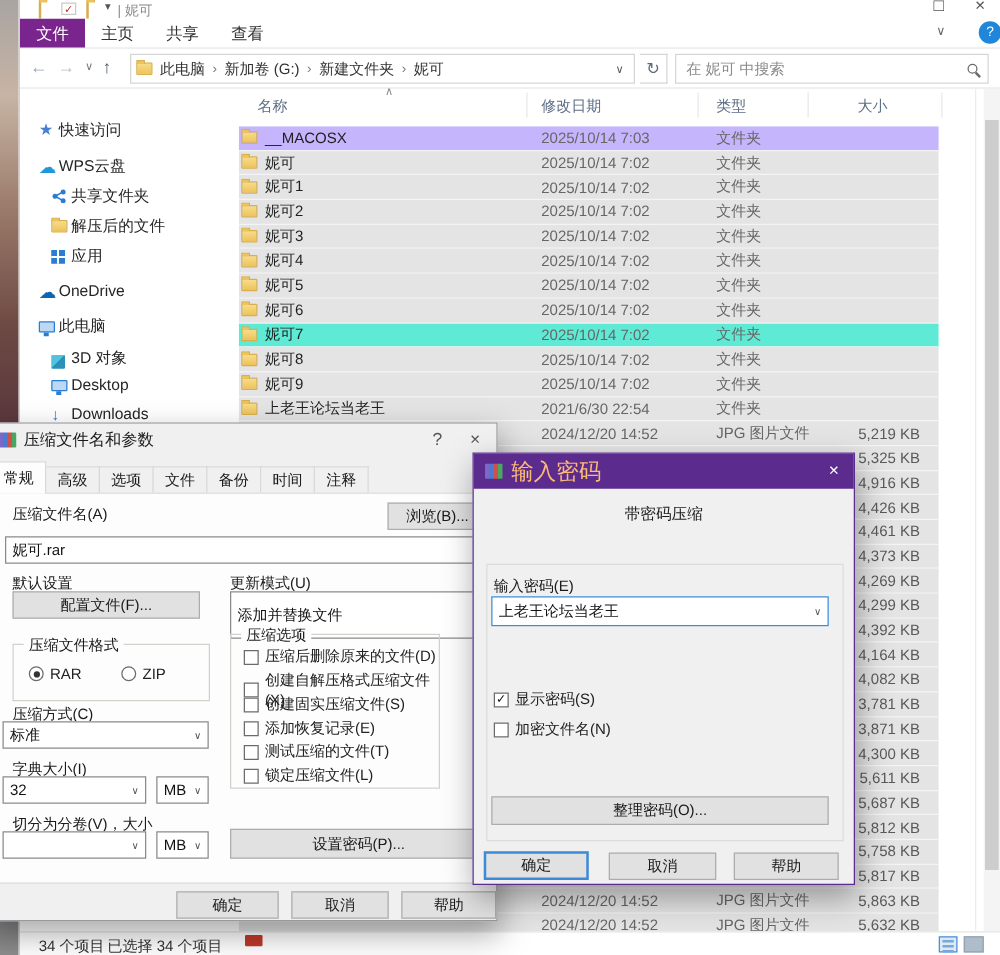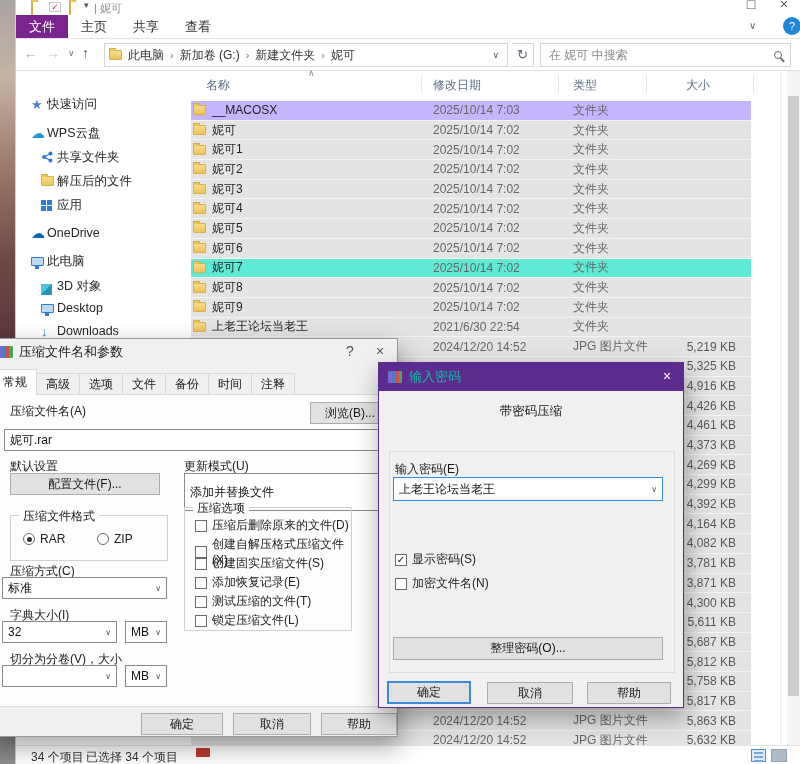--- a/index.html
+++ b/index.html
@@ -98,21 +98,21 @@
   #rar-title .t { font-size:13px; color:#1a1a1a; }
   .dlg-ctl { position:absolute; top:4px; color:#555; font-size:14px; width:18px; text-align:center; }
   #rar-tabs { position:absolute; left:2px; top:30px; display:flex; align-items:flex-end; height:26px; }
   .rtab { height:22px; padding:3px 9px; border:1px solid #d9d9d9; border-bottom:none; background:#f0f0f0; font-size:12px; display:flex; align-items:center; margin-right:-1px; color:#1a1a1a; }
   .rtab.active { background:#fdfdfd; height:26px; position:relative; z-index:2; }
   #rar-panel { position:absolute; left:2px; top:55px; width:404px; height:313px; background:#fdfdfd; border:1px solid #d9d9d9; }
 
   
   #pwd-dlg { left:378px; top:362px; width:306px; height:346px; border:1px solid #5b2c8e; }
   #pwd-title { position:absolute; left:0; top:0; width:100%; height:28px; display:flex; align-items:center; gap:7px; padding:0 9px; }
-  #pwd-title .t { color:#14b8a6; font-size:13px; }
+  #pwd-title .t { color:#fdba74; font-size:18px; }
   #pwd-close { position:absolute; right:6px; top:5px; color:#fff; font-size:14px; width:20px; text-align:center; }
   #pwd-frame { position:absolute; left:10px; top:88px; width:286px; height:222px; border:1px solid #dcdcdc; }
 </style>
 </head>
 <body>
 
 <div id="wallpaper"></div>
 
 <div id="explorer">
 
@@ -619,20 +619,21 @@
     <span class="lab" style="left:16px;top:256px">切分为分卷(V)，大小</span>
     <div class="combo abs" style="left:8px;top:270px;width:115px;height:22px">
       <span></span>
       <span class="arr">∨</span>
     </div>
     <div class="combo abs" style="left:131px;top:270px;width:42px;height:22px">
       <span>MB</span>
       <span class="arr">∨</span>
     </div>
 
+    <div class="btn abs" style="left:190px;top:268px;width:206px;height:24px">设置密码(P)...</div>
   </div>
 
   <div class="btn abs" style="left:150px;top:374px;width:82px;height:22px">确定</div>
   <div class="btn abs" style="left:242px;top:374px;width:78px;height:22px">取消</div>
   <div class="btn abs" style="left:330px;top:374px;width:76px;height:22px">帮助</div>
 </div>
 
 <div class="dlg" id="pwd-dlg">
   <div id="pwd-title" style="background: rgb(91, 44, 142);">
     <span class="winrar-ico"></span>

